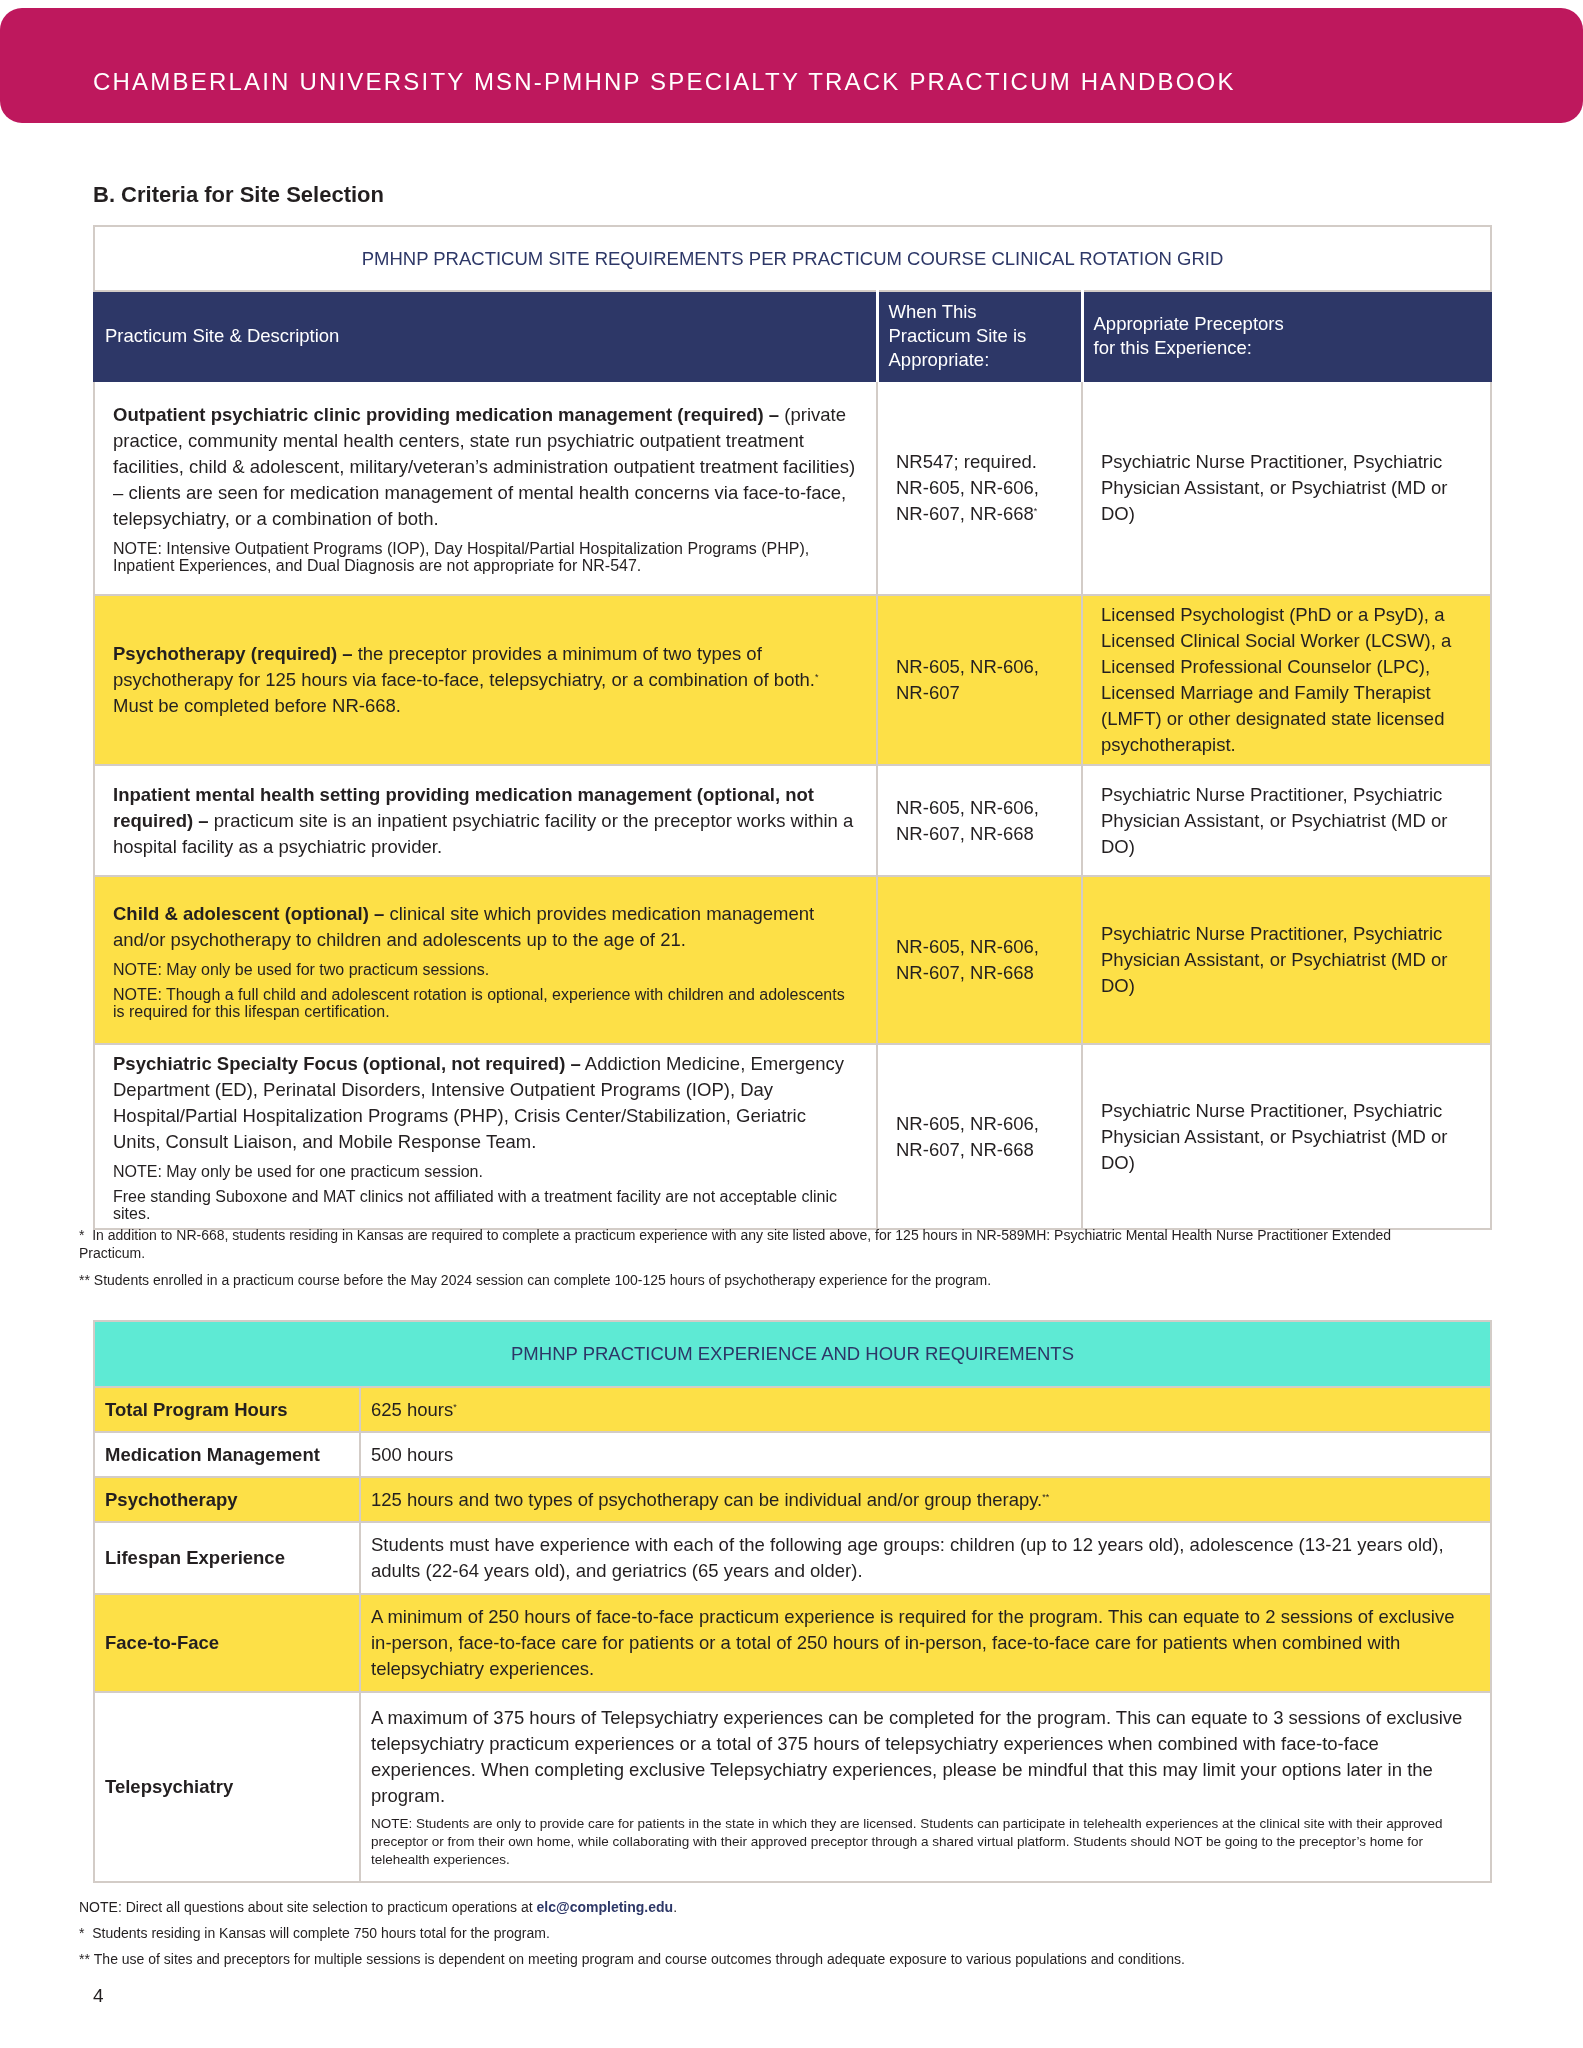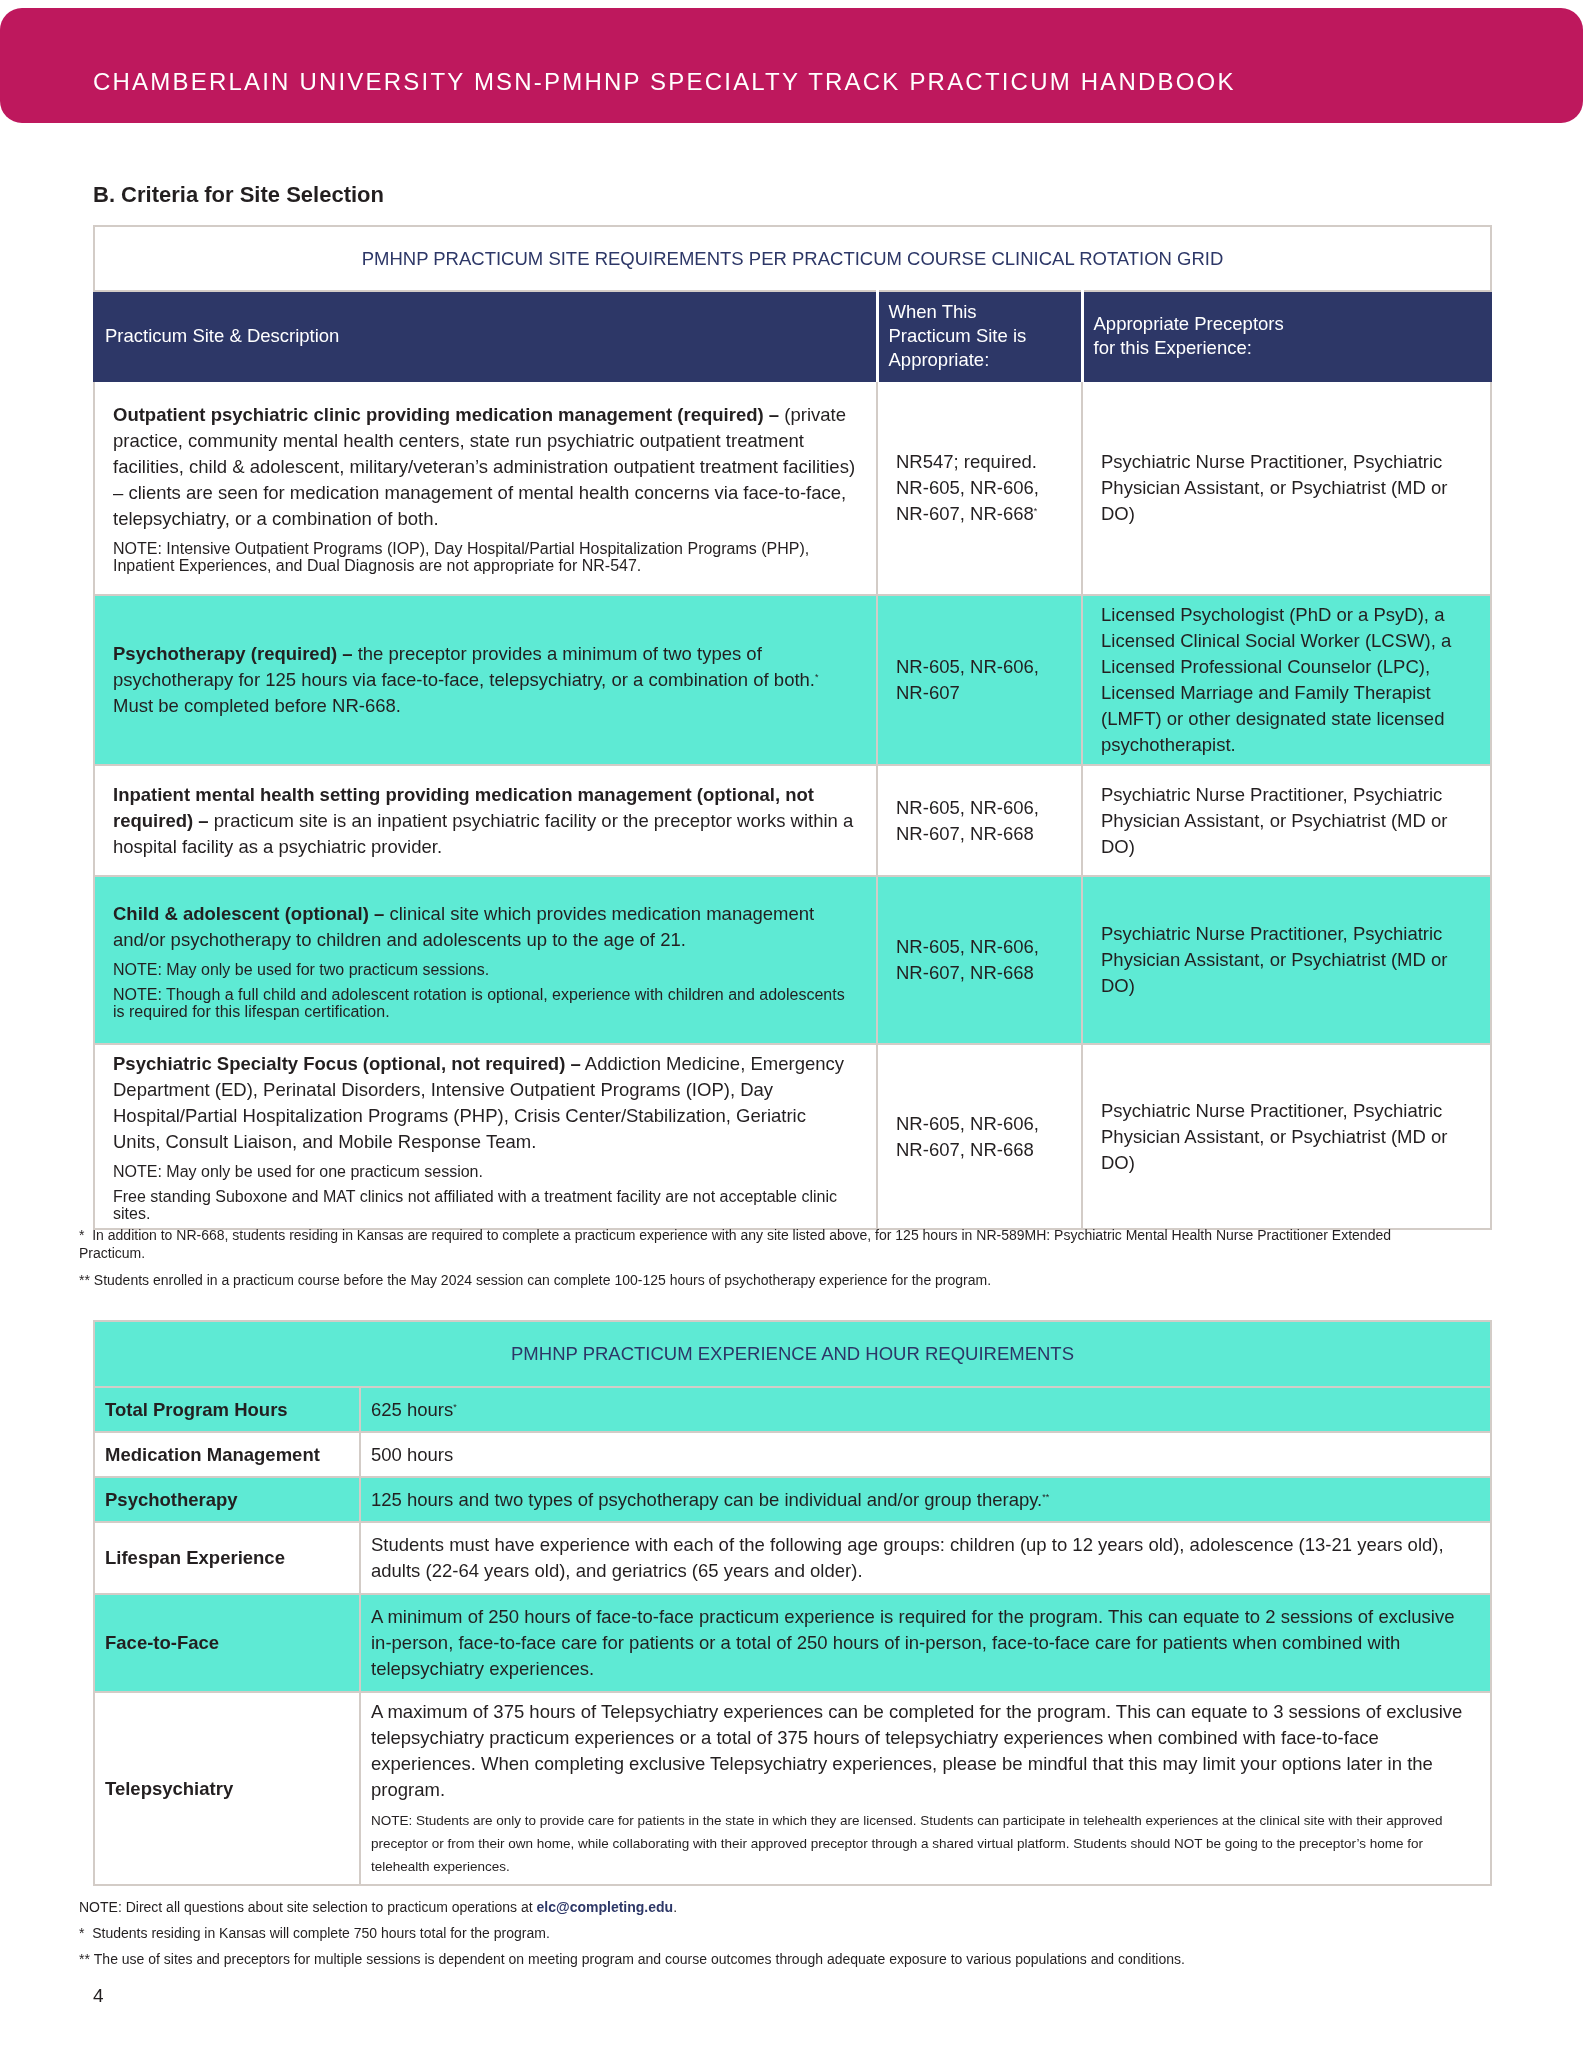--- a/index.html
+++ b/index.html
@@ -12,33 +12,33 @@
   .section-heading { position: absolute; left: 93px; top: 182px; font-size: 22px; font-weight: 700; color: #231f20; }
 
   table { border-collapse: collapse; table-layout: fixed; }
   .grid-table { position: absolute; left: 93px; top: 225px; width: 1397px; }
   .grid-table td, .grid-table th { border: 2px solid #d3ccc7; vertical-align: middle; }
   .grid-title { height: 65px; text-align: center; font-size: 21px; color: #2d3767; font-weight: 400; background: #fff; }
   .grid-head th { background: #2d3767; color: #ffffff; font-weight: 400; font-size: 18.5px; text-align: left; padding: 4px 10px; line-height: 24px; border-color: #2d3767; border-right: 3px solid #ffffff; }
   .grid-head th:last-child { border-right: 2px solid #2d3767; }
   .grid-head { height: 90px; }
   .grid-table td { padding: 6px 18px; font-size: 18.5px; line-height: 26px; }
-  .row-alt td { background: #5eead4; }
+  .row-alt td { background: #fde047; }
   .row-white td { background: #ffffff; }
   .desc b { font-weight: 700; }
   .note { font-size: 16px; line-height: 17px; margin-top: 8px; }
   sup { font-size: 9px; vertical-align: top; position: relative; top: -3px; }
 
   .footnote { position: absolute; left: 79px; font-size: 14px; line-height: 18px; color: #231f20; }
 
   .hours-table { position: absolute; left: 93px; top: 1320px; width: 1397px; }
   .hours-table td { border: 2px solid #d3ccc7; padding: 6px 10px; font-size: 18.5px; line-height: 26px; vertical-align: middle; }
   .hours-title { height: 66px; text-align: center; font-size: 21px; color: #2d3767; background: #5eead4; }
   .hours-table td.lbl { font-weight: 700; width: 266px; }
-  .hours-table .small-note { font-size: 13.5px; line-height: 23px; margin-top: 6px; }
+  .hours-table .small-note { font-size: 13.5px; line-height: 18px; margin-top: 6px; }
 
   .email { color: #2d3767; font-weight: 700; }
   .page-number { position: absolute; left: 93px; top: 1985px; font-size: 19px; color: #231f20; }
 </style>
 </head>
 <body>
 
 <div class="top-banner">
   <div class="title">CHAMBERLAIN UNIVERSITY MSN-PMHNP SPECIALTY TRACK PRACTICUM HANDBOOK</div>
 </div>

